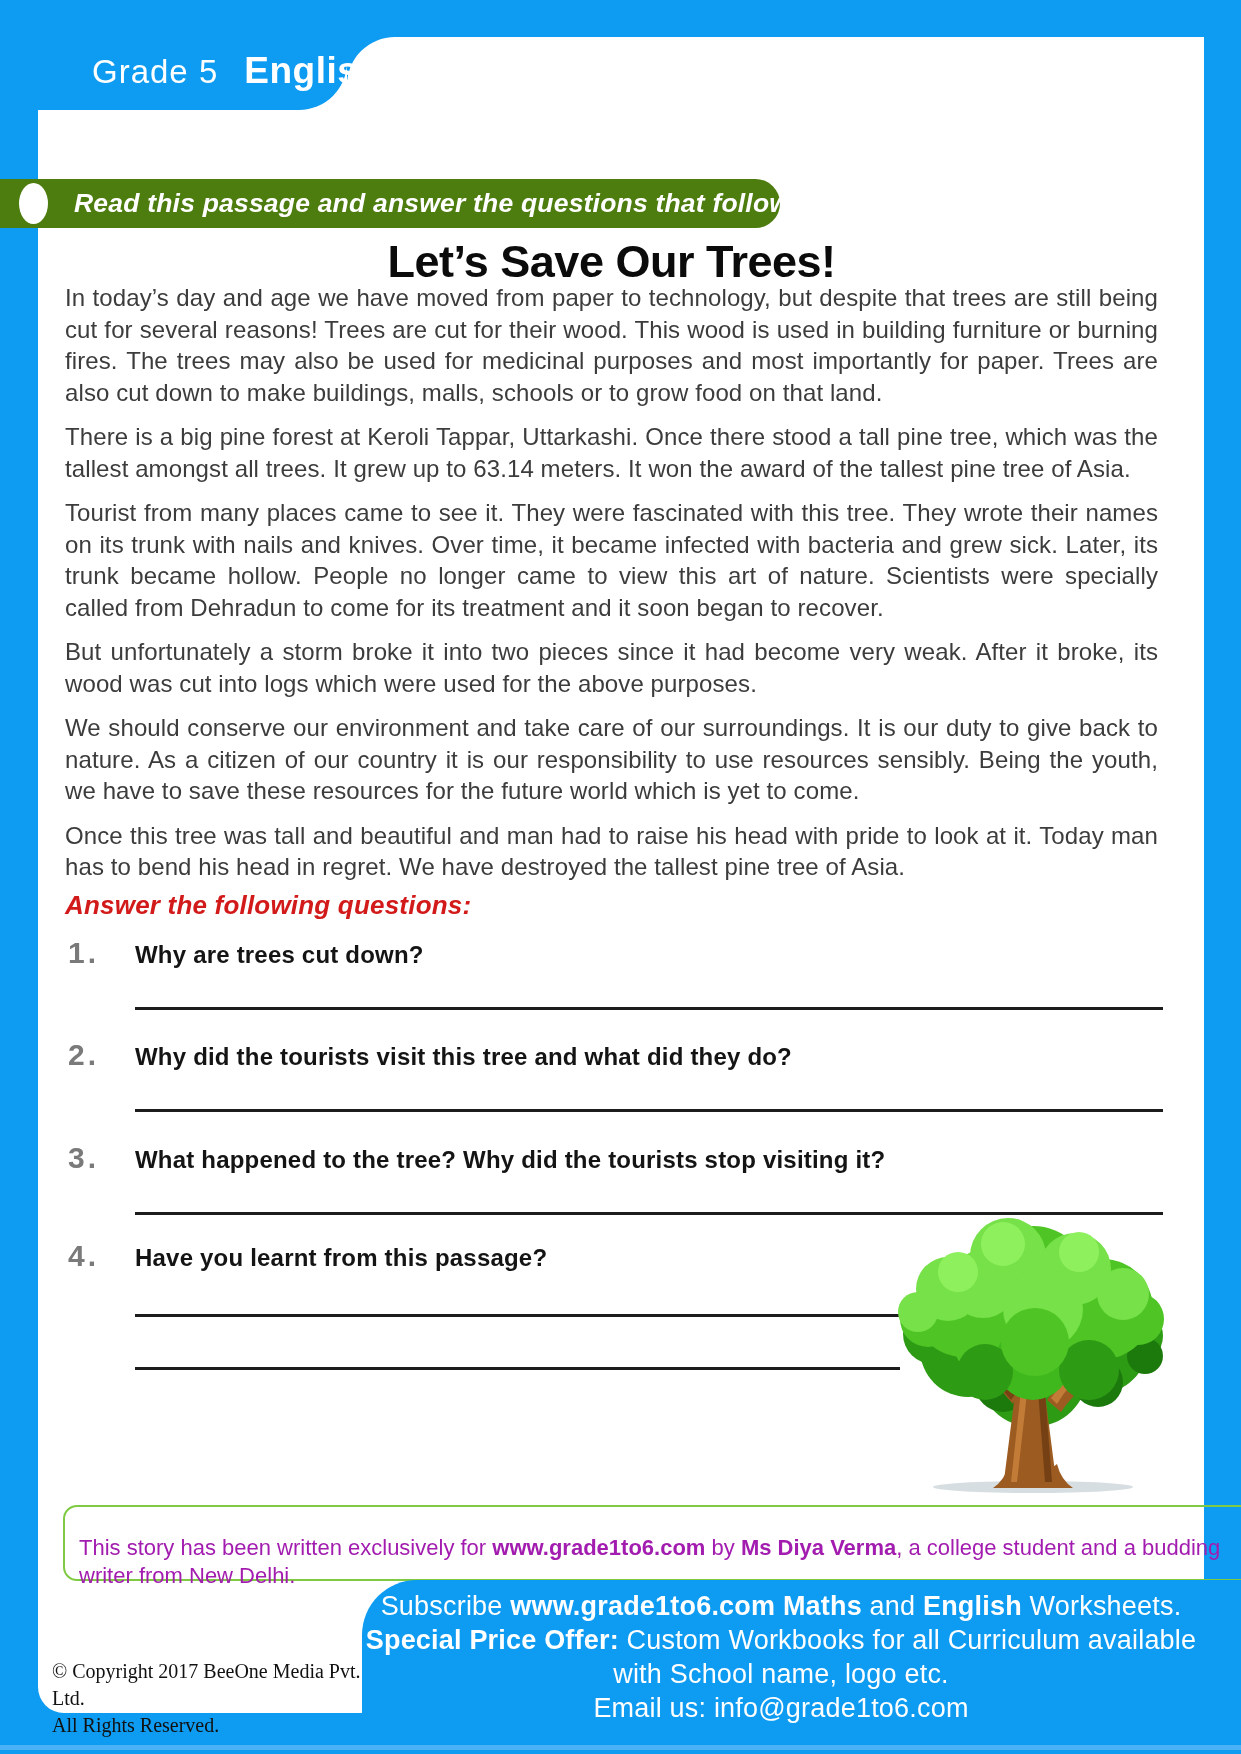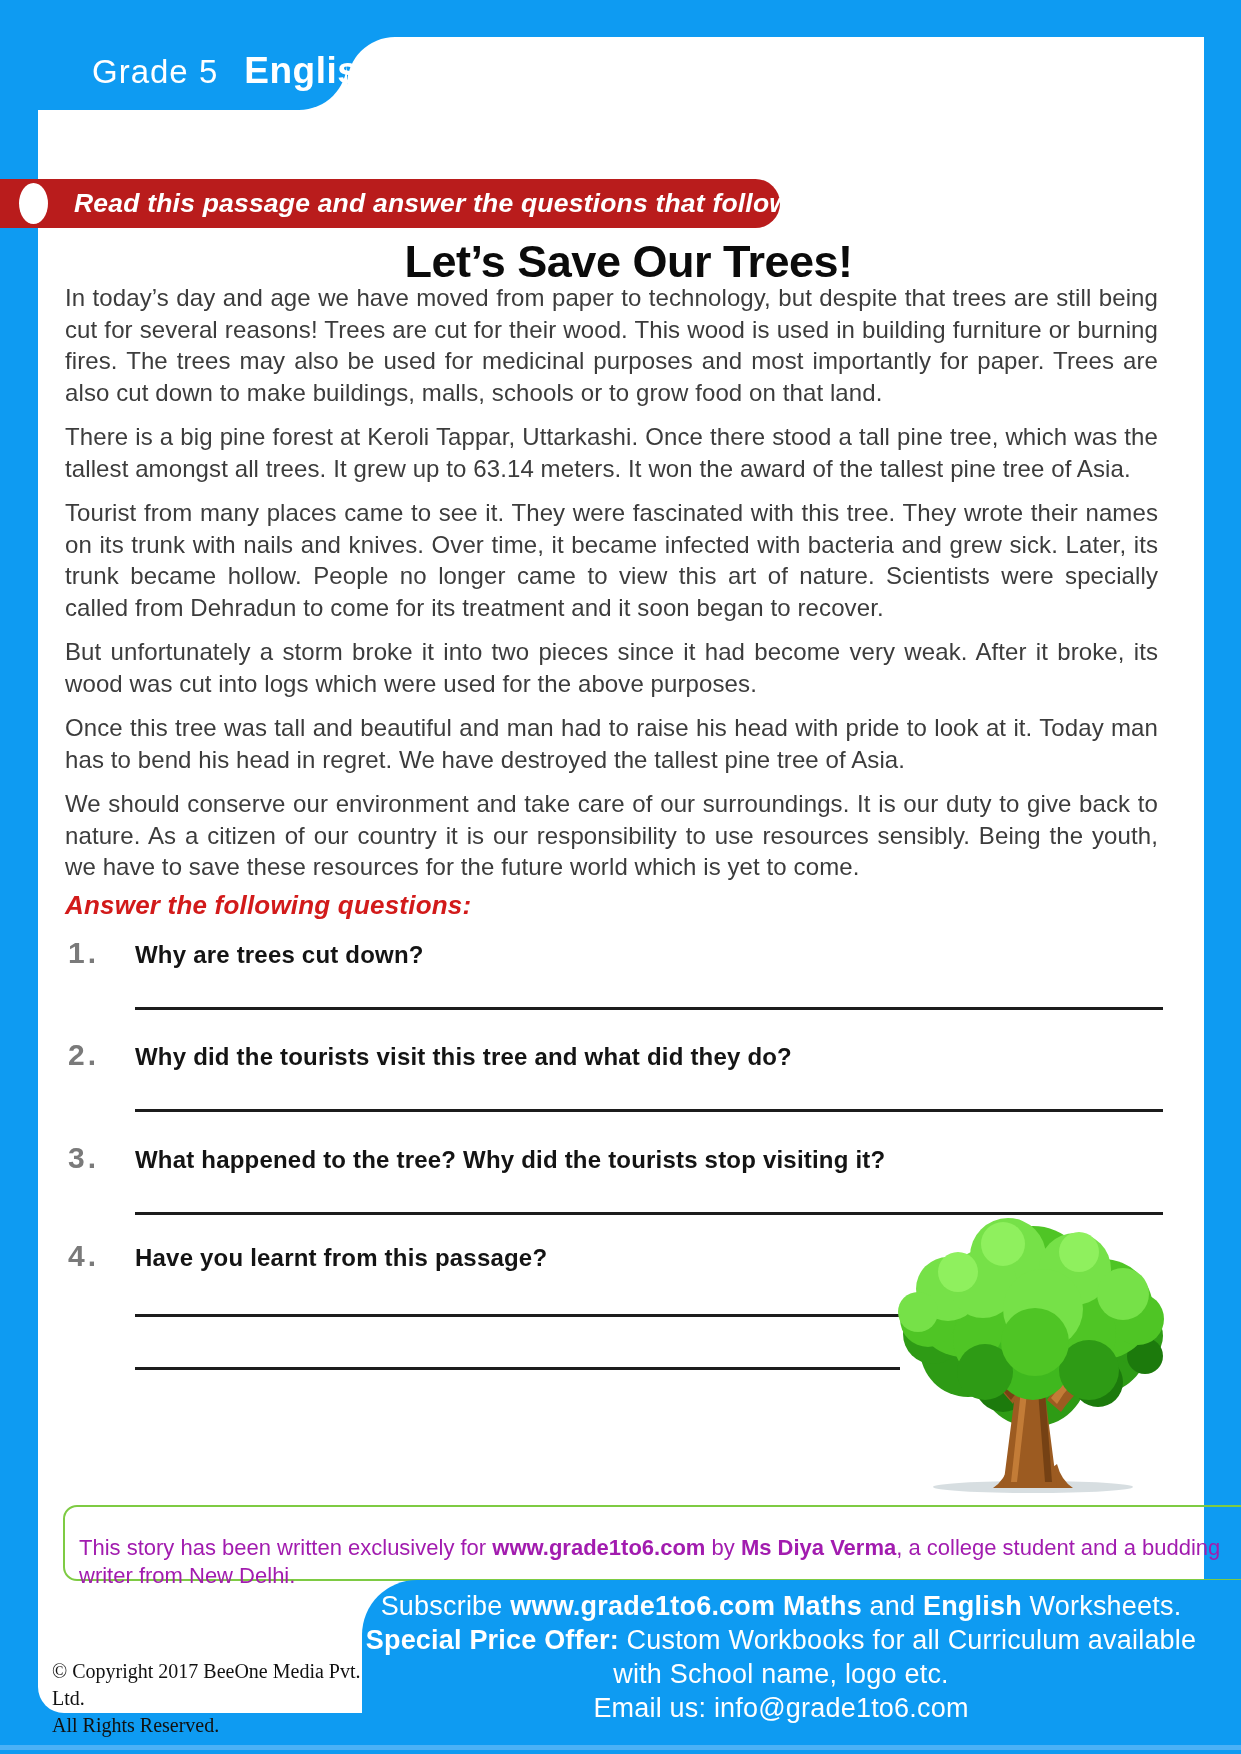--- a/index.html
+++ b/index.html
@@ -17,31 +17,31 @@
     position:absolute;left:0;top:0;width:347px;height:110px;background:#0E9BF2;
     border-bottom-right-radius:48px;
   }
   .grade-tab .tab-text{position:absolute;left:56px;top:50px;white-space:nowrap;color:#fff;margin-left:36px;}
   .grade-label{font-size:33px;font-weight:400;letter-spacing:1px;}
   .subject-label{font-size:37px;font-weight:700;margin-left:26px;letter-spacing:0.5px;}
   .corner-notch-blue{position:absolute;left:347px;top:37px;width:50px;height:50px;background:#0E9BF2;}
   .corner-notch-white{position:absolute;left:347px;top:37px;width:100px;height:90px;background:#fff;border-top-left-radius:48px;}
   
   .banner{
-    position:absolute;left:0;top:179px;width:780px;height:49px;background:#b91c1c;
+    position:absolute;left:0;top:179px;width:780px;height:49px;background:#4d7c0f;
     border-radius:0 25px 25px 0;
   }
   .banner-ellipse{position:absolute;left:19px;top:4px;width:29px;height:41px;background:#fff;border-radius:50%;}
   .banner-text{
     position:absolute;left:74px;top:0;height:49px;display:flex;align-items:center;
     color:#fff;font-size:26.5px;font-weight:700;font-style:italic;white-space:nowrap;letter-spacing:0.2px;
   }
   
   .passage-title{
-    position:absolute;left:82px;top:236px;width:1093px;text-align:center;
+    position:absolute;left:65px;top:236px;width:1093px;text-align:center;
     font-size:45px;font-weight:700;color:#0b0b0b;letter-spacing:-0.5px;
   }
   .passage{
     position:absolute;left:65px;top:282px;width:1093px;
     font-size:24px;line-height:31.5px;color:#3c3c3c;text-align:justify;letter-spacing:0.1px;
   }
   .passage p{margin:0 0 13px 0;}
   
   .q-heading{
     position:absolute;left:65px;top:890px;
@@ -104,22 +104,22 @@
     <div class="banner-ellipse"></div>
     <div class="banner-text">Read this passage and answer the questions that follows.</div>
   </div>
 
   <div class="passage-title">Let’s Save Our Trees!</div>
   <div class="passage">
     <p>In today’s day and age we have moved from paper to technology, but despite that trees are still being cut for several reasons! Trees are cut for their wood. This wood is used in building furniture or burning fires. The trees may also be used for medicinal purposes and most importantly for paper. Trees are also cut down to make buildings, malls, schools or to grow food on that land.</p>
     <p>There is a big pine forest at Keroli Tappar, Uttarkashi. Once there stood a tall pine tree, which was the tallest amongst all trees. It grew up to 63.14 meters. It won the award of the tallest pine tree of Asia.</p>
     <p>Tourist from many places came to see it. They were fascinated with this tree. They wrote their names on its trunk with nails and knives. Over time, it became infected with bacteria and grew sick. Later, its trunk became hollow. People no longer came to view this art of nature. Scientists were specially called from Dehradun to come for its treatment and it soon began to recover.</p>
     <p>But unfortunately a storm broke it into two pieces since it had become very weak. After it broke, its wood was cut into logs which were used for the above purposes.</p>
+    <p>We should conserve our environment and take care of our surroundings. It is our duty to give back to nature. As a citizen of our country it is our responsibility to use resources sensibly. Being the youth, we have to save these resources for the future world which is yet to come.</p>
     <p>Once this tree was tall and beautiful and man had to raise his head with pride to look at it. Today man has to bend his head in regret. We have destroyed the tallest pine tree of Asia.</p>
-    <p>We should conserve our environment and take care of our surroundings. It is our duty to give back to nature. As a citizen of our country it is our responsibility to use resources sensibly. Being the youth, we have to save these resources for the future world which is yet to come.</p>
   </div>
 
   <div class="q-heading">Answer the following questions:</div>
 
   <div class="q-num q1-num">1.</div>
   <div class="q-text q1-text">Why are trees cut down?</div>
   <div class="answer-line q1-line"></div>
 
   <div class="q-num q2-num">2.</div>
   <div class="q-text q2-text">Why did the tourists visit this tree and what did they do?</div>

